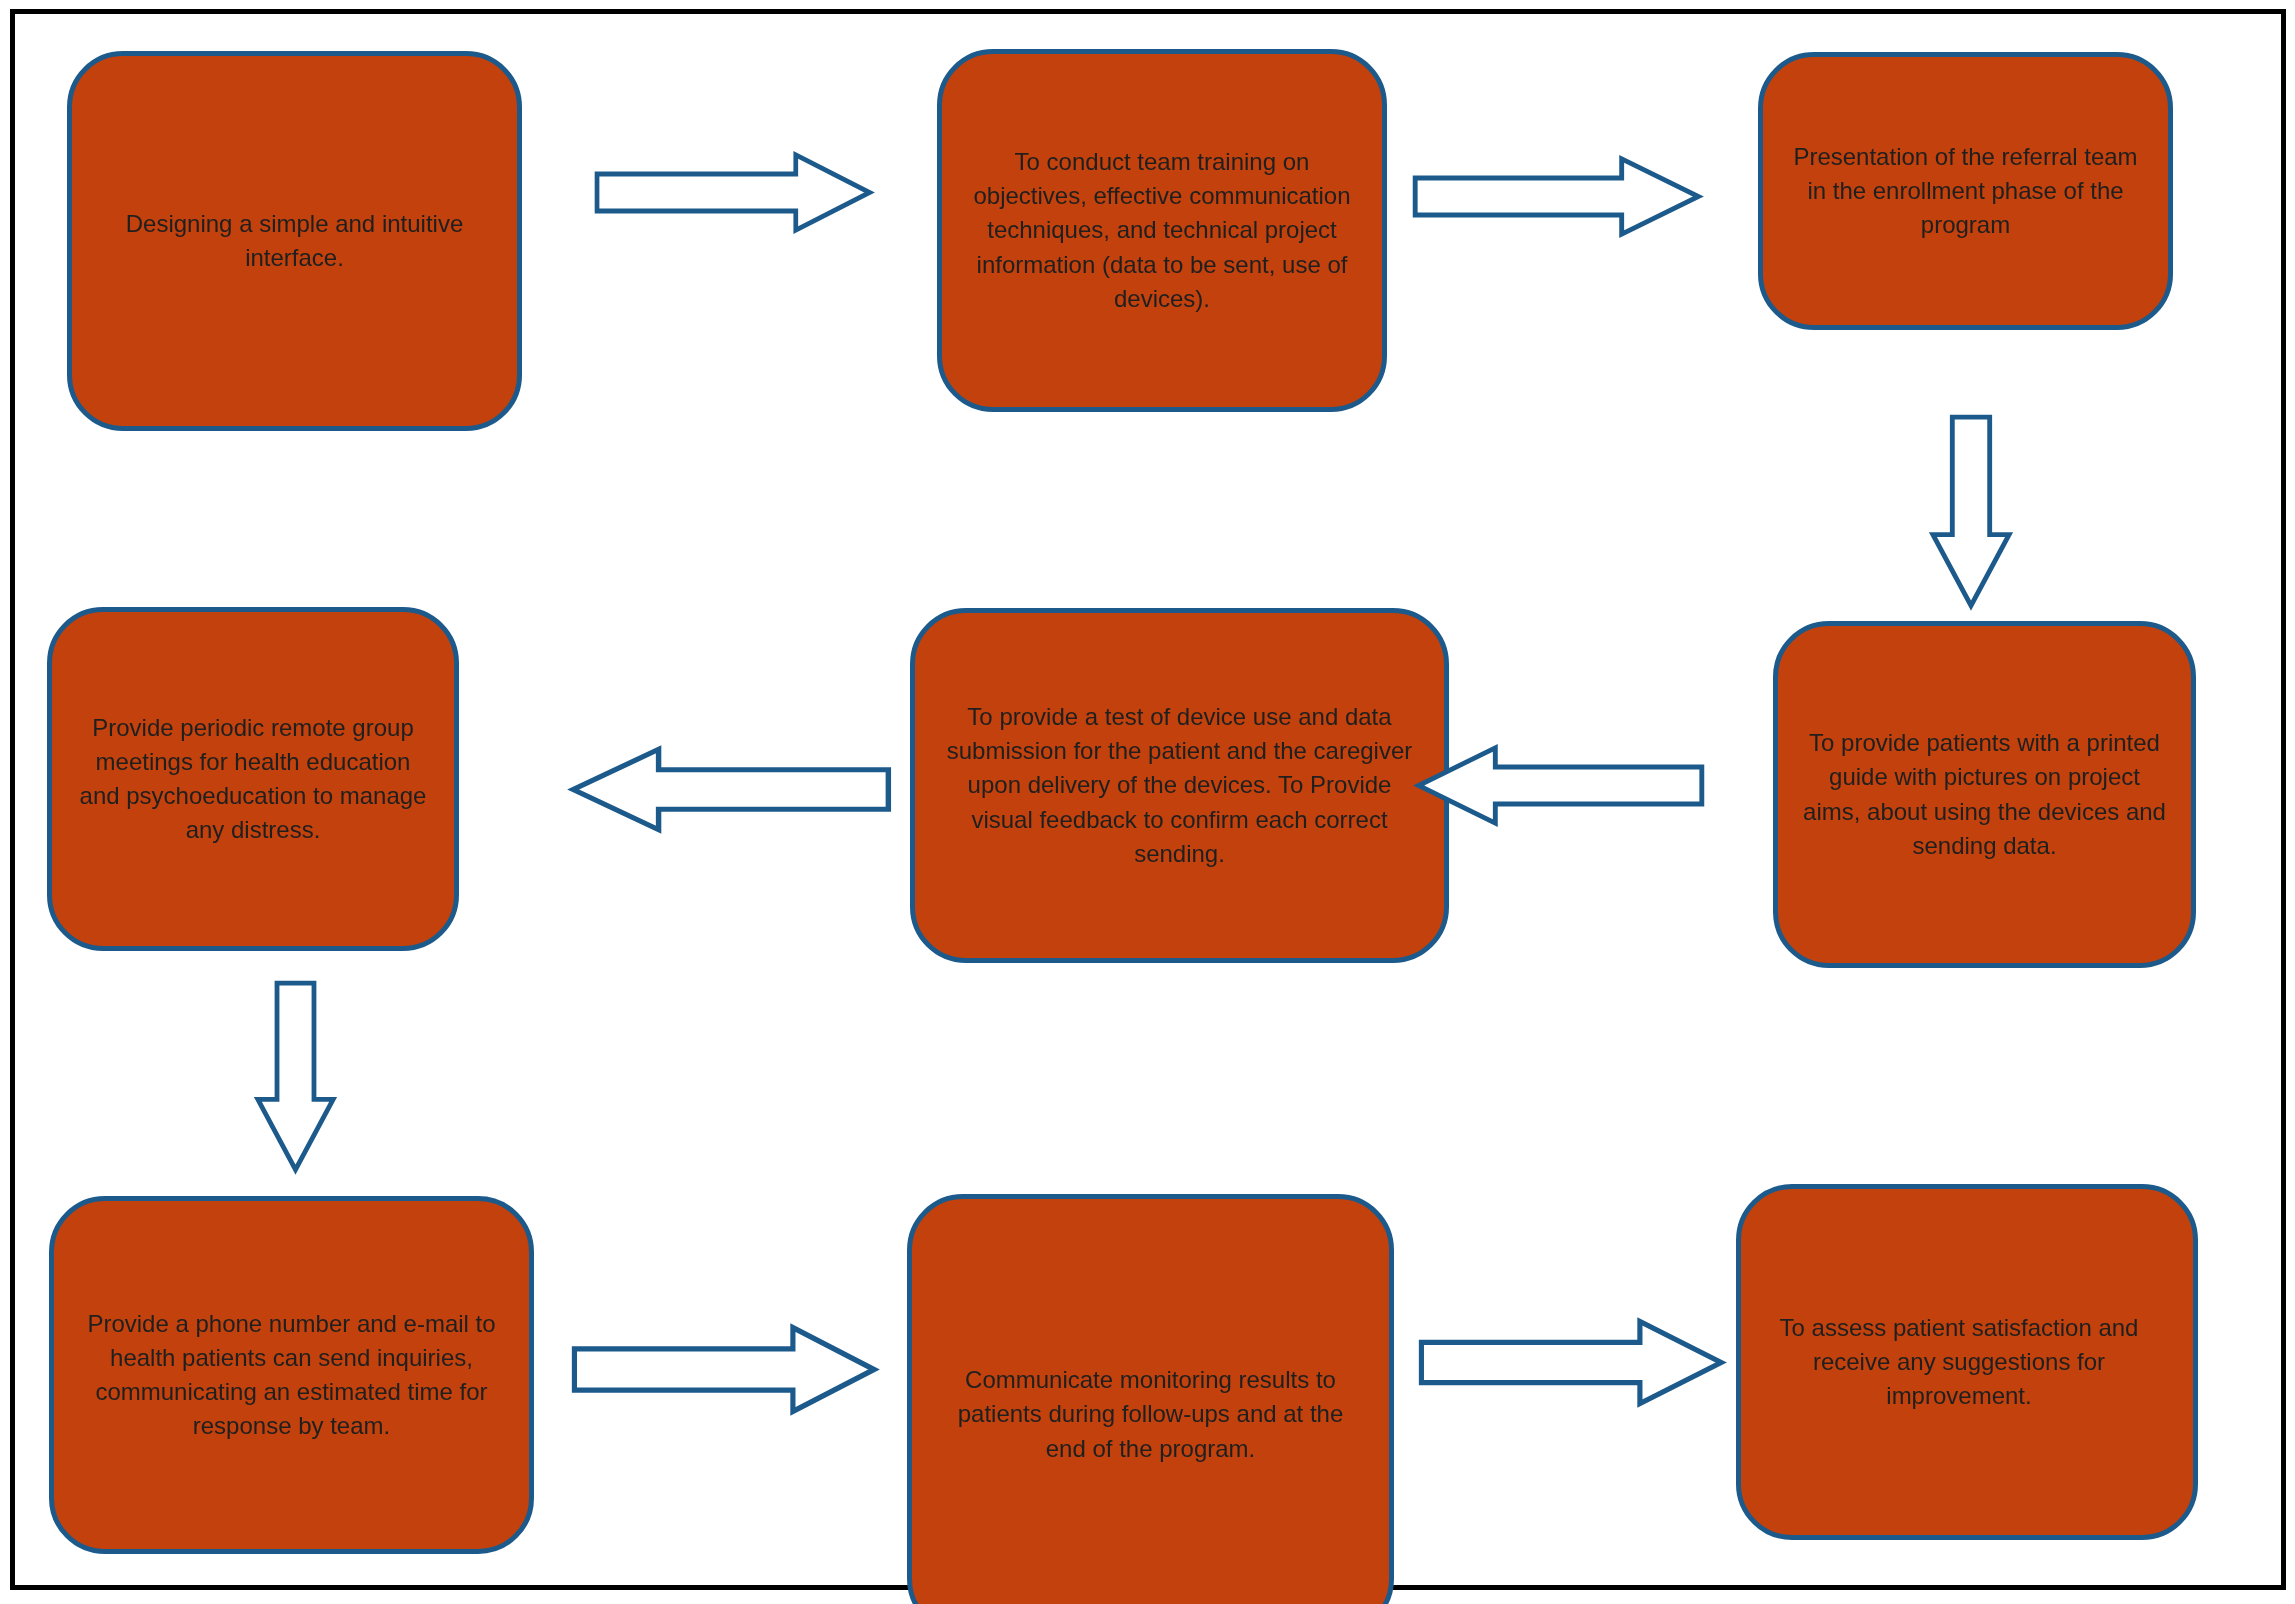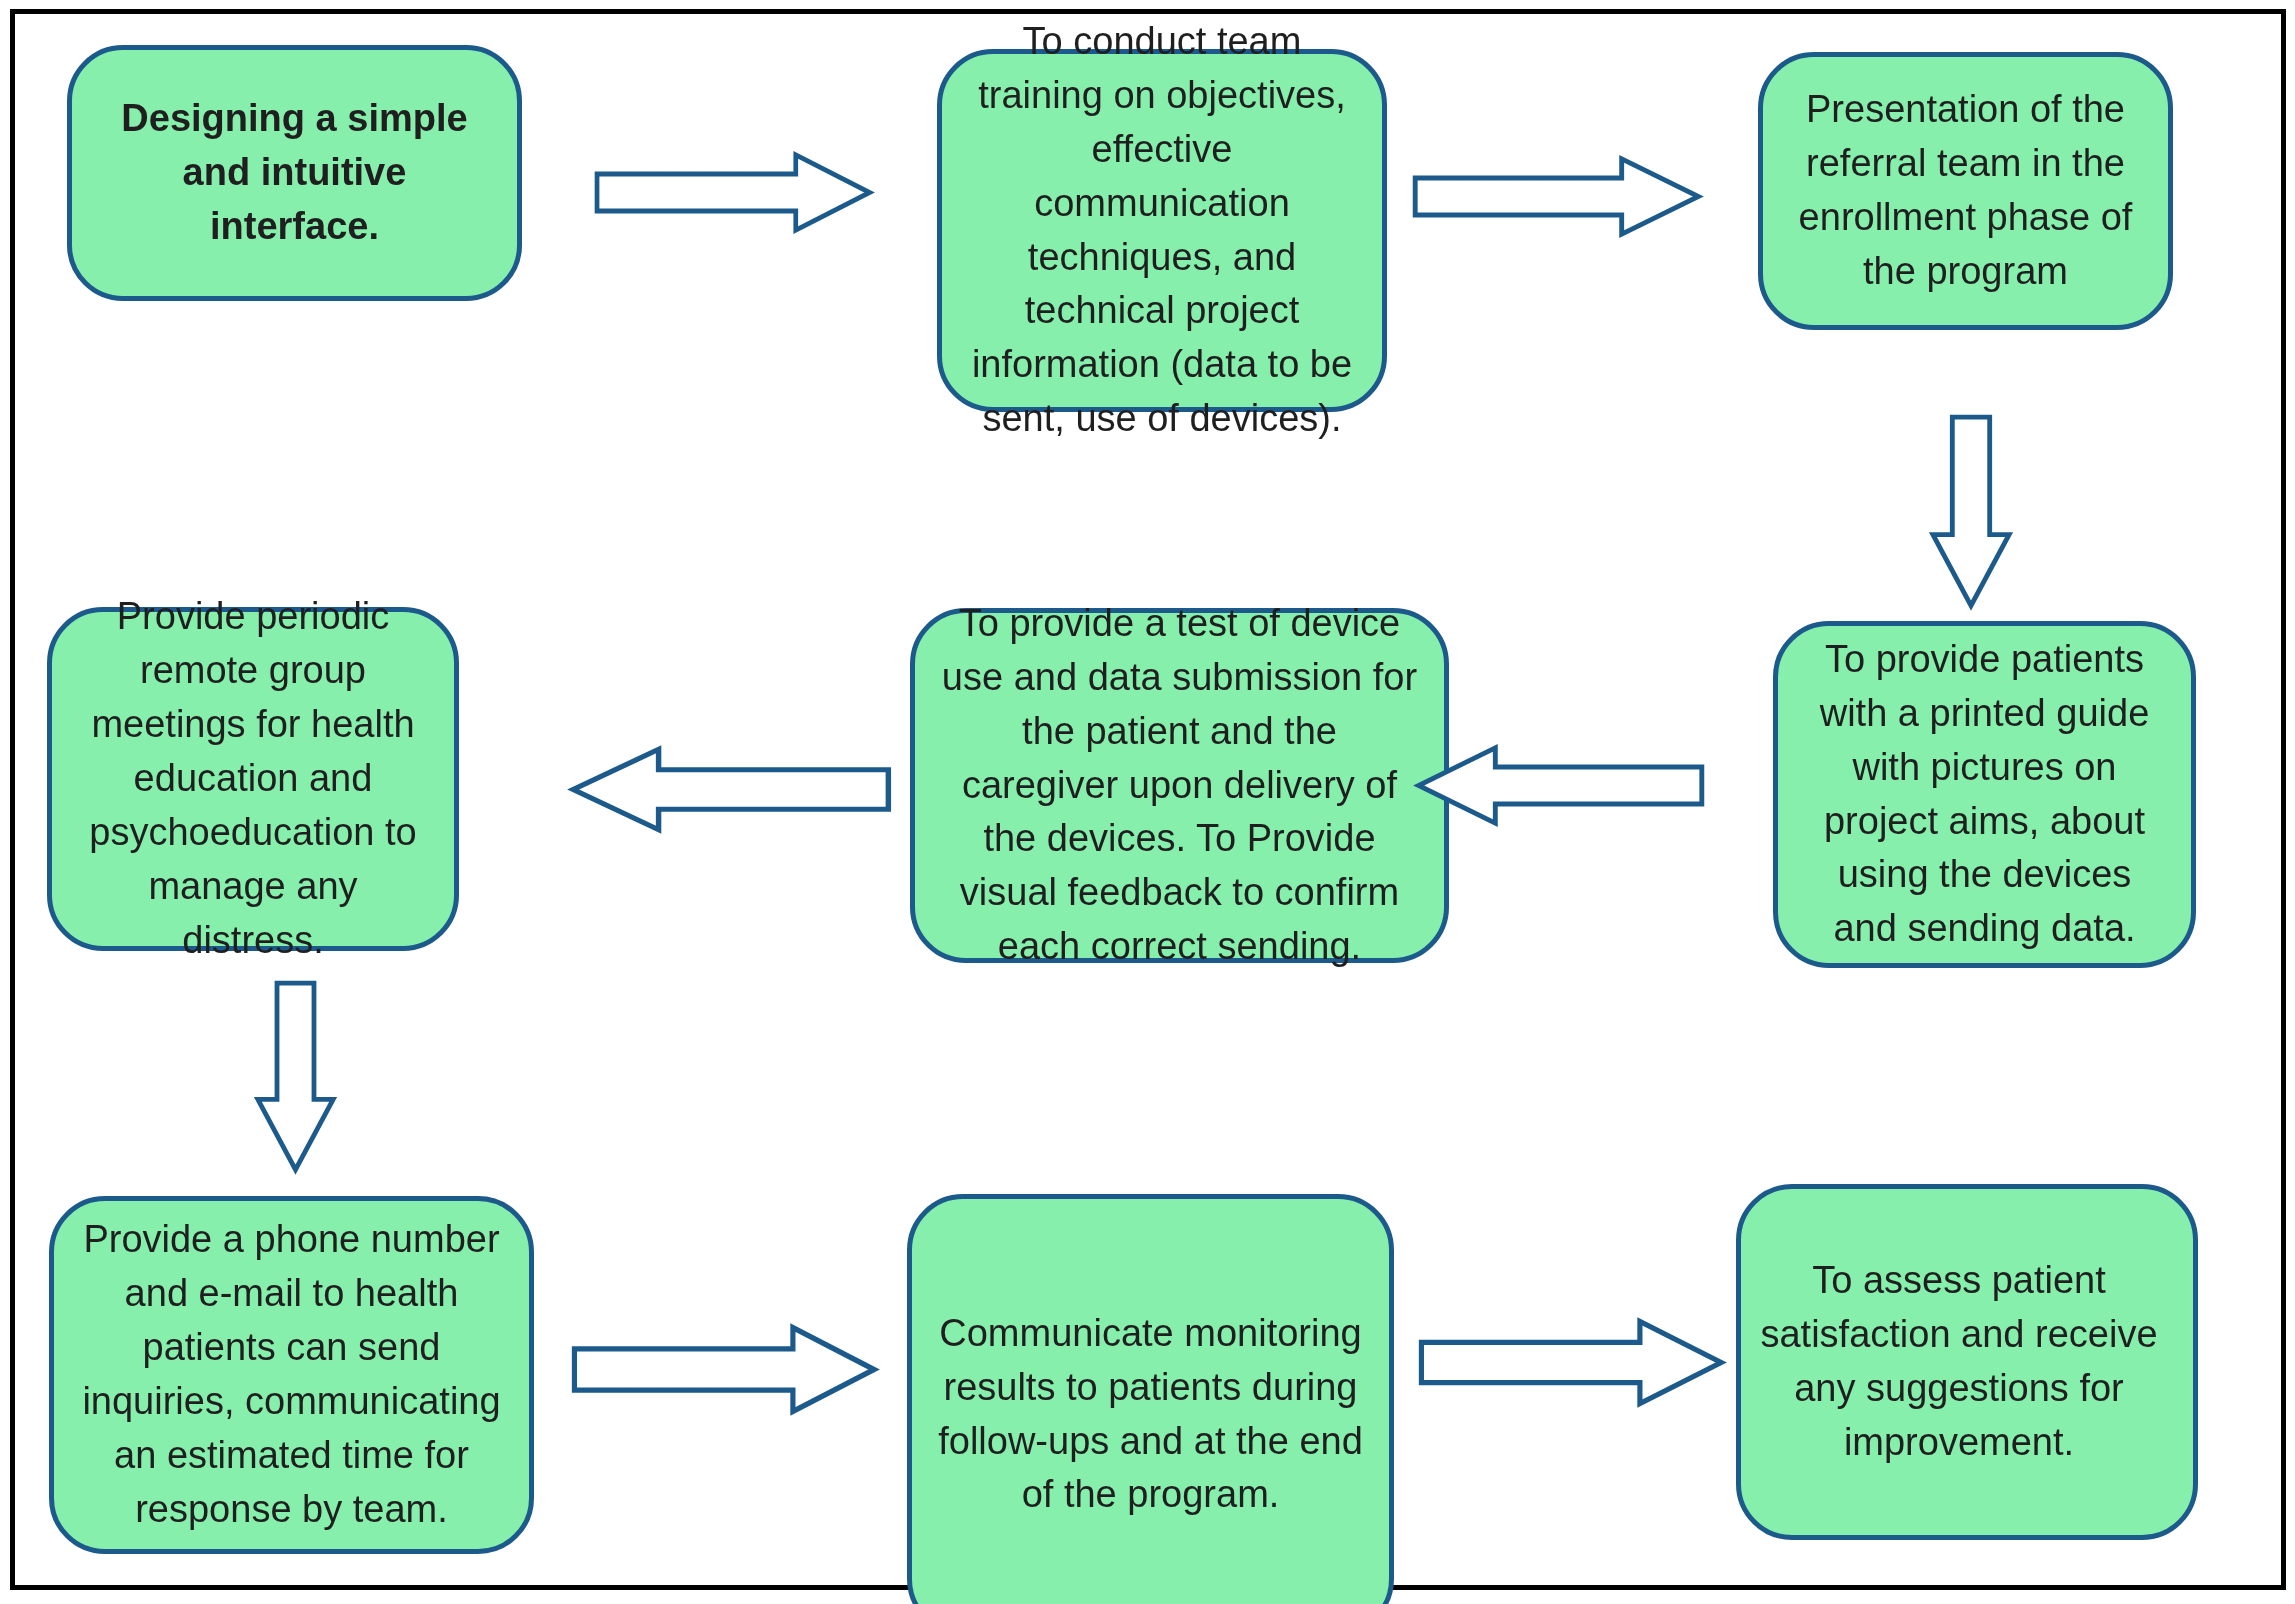--- a/index.html
+++ b/index.html
@@ -23,32 +23,32 @@
     height: 1581px;
     border: 5.6px solid #000000;
     box-sizing: border-box;
     background: #ffffff;
   }
   .fbox {
     position: absolute;
     box-sizing: border-box;
     border: 5px solid #1d5a8c;
     border-radius: 56px;
-    background: #86efac;
+    background: #c2410c;
     display: flex;
     align-items: center;
     justify-content: center;
     text-align: center;
     padding: 7px 24px;
-    font-size: 38px;
+    font-size: 24px;
     line-height: 1.42;
     color: #1f1f1f;
   }
   
-  .b1 { left: 67px;   top: 45px;   width: 455px; height: 256px; font-weight: bold; }
+  .b1 { left: 67px;   top: 51px;   width: 455px; height: 380px; }
   .b2 { left: 937px; top: 49px;   width: 450px; height: 363px; }
   .b3 { left: 1758px; top: 52px;   width: 415px; height: 278px; }
   
   .b4 { left: 1773px; top: 621px;  width: 423px; height: 347px; }
   .b5 { left: 910px; top: 608px;  width: 539px; height: 355px; }
   .b6 { left: 47px;   top: 607px;  width: 412px; height: 344px; }
   
   .b7 { left: 49px;   top: 1196px; width: 485px; height: 358px; }
   .b8 { left: 907px; top: 1194px; width: 487px; height: 441px; }
   .b9 { left: 1736px; top: 1184px; width: 462px; height: 356px; padding-left: 8px; }

